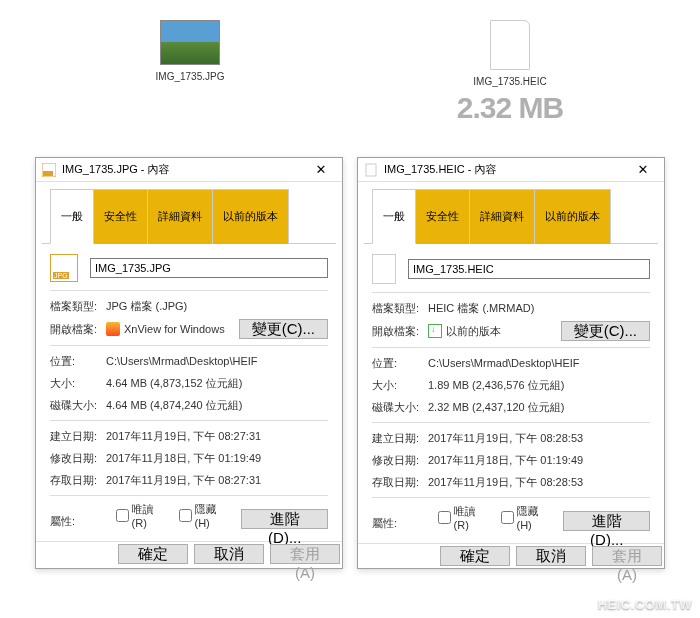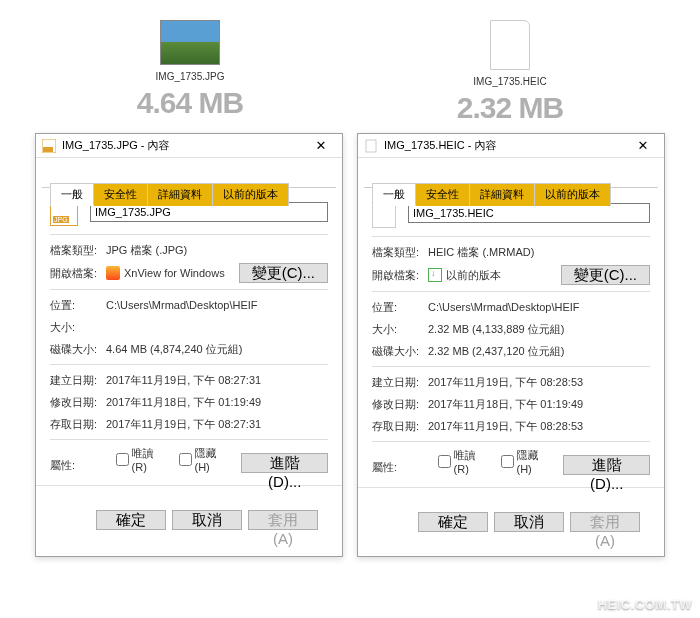--- a/index.html
+++ b/index.html
@@ -58,20 +58,21 @@
     display: flex;
     justify-content: space-between;
     padding: 0 35px;
     margin-top: 8px;
   }
   .dialog {
     width: 308px;
     border: 1px solid #a0a0a0;
     background: #fff;
     box-shadow: 0 2px 6px rgba(0,0,0,0.15);
+    margin-top: 24px;
   }
   .titlebar {
     display: flex;
     align-items: center;
     padding: 4px 6px;
     font-size: 11px;
     background: #fff;
     border-bottom: 1px solid #e0e0e0;
     gap: 6px;
   }
@@ -84,28 +85,28 @@
   }
   .tabs {
     display: flex;
     padding: 6px 8px 0;
     gap: 0;
     font-size: 11px;
     border-bottom: 1px solid #ccc;
     margin: 0 6px;
   }
   .tab {
-    padding: 3px 10px;
+    padding: 19px 10px;
     border: 1px solid #ccc;
     border-bottom: none;
     background: #fff;
     cursor: pointer;
     margin-right: -1px;
     position: relative;
-    top: 19px;
+    top: 1px;
   }
   .tab.active {
     background: #fff;
     border-bottom: 1px solid #fff;
     z-index: 2;
   }
   .tab:not(.active) {
     background: #eab308;
   }
   .content {
@@ -166,21 +167,21 @@
     align-items: flex-end;
     gap: 12px;
   }
   .attrrow .lbl { width: 56px; }
   .chk { display: flex; align-items: center; gap: 3px; }
   .chk input { margin: 0; }
   .footer {
     display: flex;
     justify-content: flex-end;
     gap: 6px;
-    padding: 24px;
+    padding: 2px;
     border-top: 1px solid #e0e0e0;
     margin-top: 6px;
   }
   .footer .winbtn { width: 70px; }
   .watermark {
     position: absolute;
     right: 8px;
     bottom: 6px;
     font-size: 13px;
     font-weight: bold;
@@ -202,21 +203,20 @@
     width:24px;height:30px;border:1px solid #ccc;background:#fff;
   }
 </style>
 </head>
 <body>
 
 <div class="stage">
   <div class="file-preview">
     <div class="thumb photo"></div>
     <div class="fname">IMG_1735.JPG</div>
-    <div class="sizelabel">4.64 MB</div>
   </div>
   <div class="file-preview">
     <div class="thumb blank"></div>
     <div class="fname">IMG_1735.HEIC</div>
     <div class="sizelabel">2.32 MB</div>
   </div>
 </div>
 
 <div class="dialogs">
 
@@ -255,20 +255,21 @@
           <button class="winbtn">變更(C)...</button>
         </span>
       </div>
       <hr class="sep">
       <div class="row">
           <span class="lbl">位置:</span>
           <span class="val">C:\Users\Mrmad\Desktop\HEIF</span>
         </div>
       <div class="row">
           <span class="lbl">大小:</span>
+          <span class="val">4.64 MB (4,873,152 位元組)</span>
         </div>
       <div class="row">
           <span class="lbl">磁碟大小:</span>
           <span class="val">4.64 MB (4,874,240 位元組)</span>
         </div>
       <hr class="sep">
       <div class="row">
           <span class="lbl">建立日期:</span>
           <span class="val">2017年11月19日, 下午 08:27:31</span>
         </div>
@@ -335,21 +336,21 @@
           <button class="winbtn">變更(C)...</button>
         </span>
       </div>
       <hr class="sep">
       <div class="row">
           <span class="lbl">位置:</span>
           <span class="val">C:\Users\Mrmad\Desktop\HEIF</span>
         </div>
       <div class="row">
           <span class="lbl">大小:</span>
-          <span class="val">2.32 MB (4,133,889 位元組)</span>
+          <span class="val">1.89 MB (2,436,576 位元組)</span>
         </div>
       <div class="row">
           <span class="lbl">磁碟大小:</span>
           <span class="val">2.32 MB (2,437,120 位元組)</span>
         </div>
       <hr class="sep">
       <div class="row">
           <span class="lbl">建立日期:</span>
           <span class="val">2017年11月19日, 下午 08:28:53</span>
         </div>

